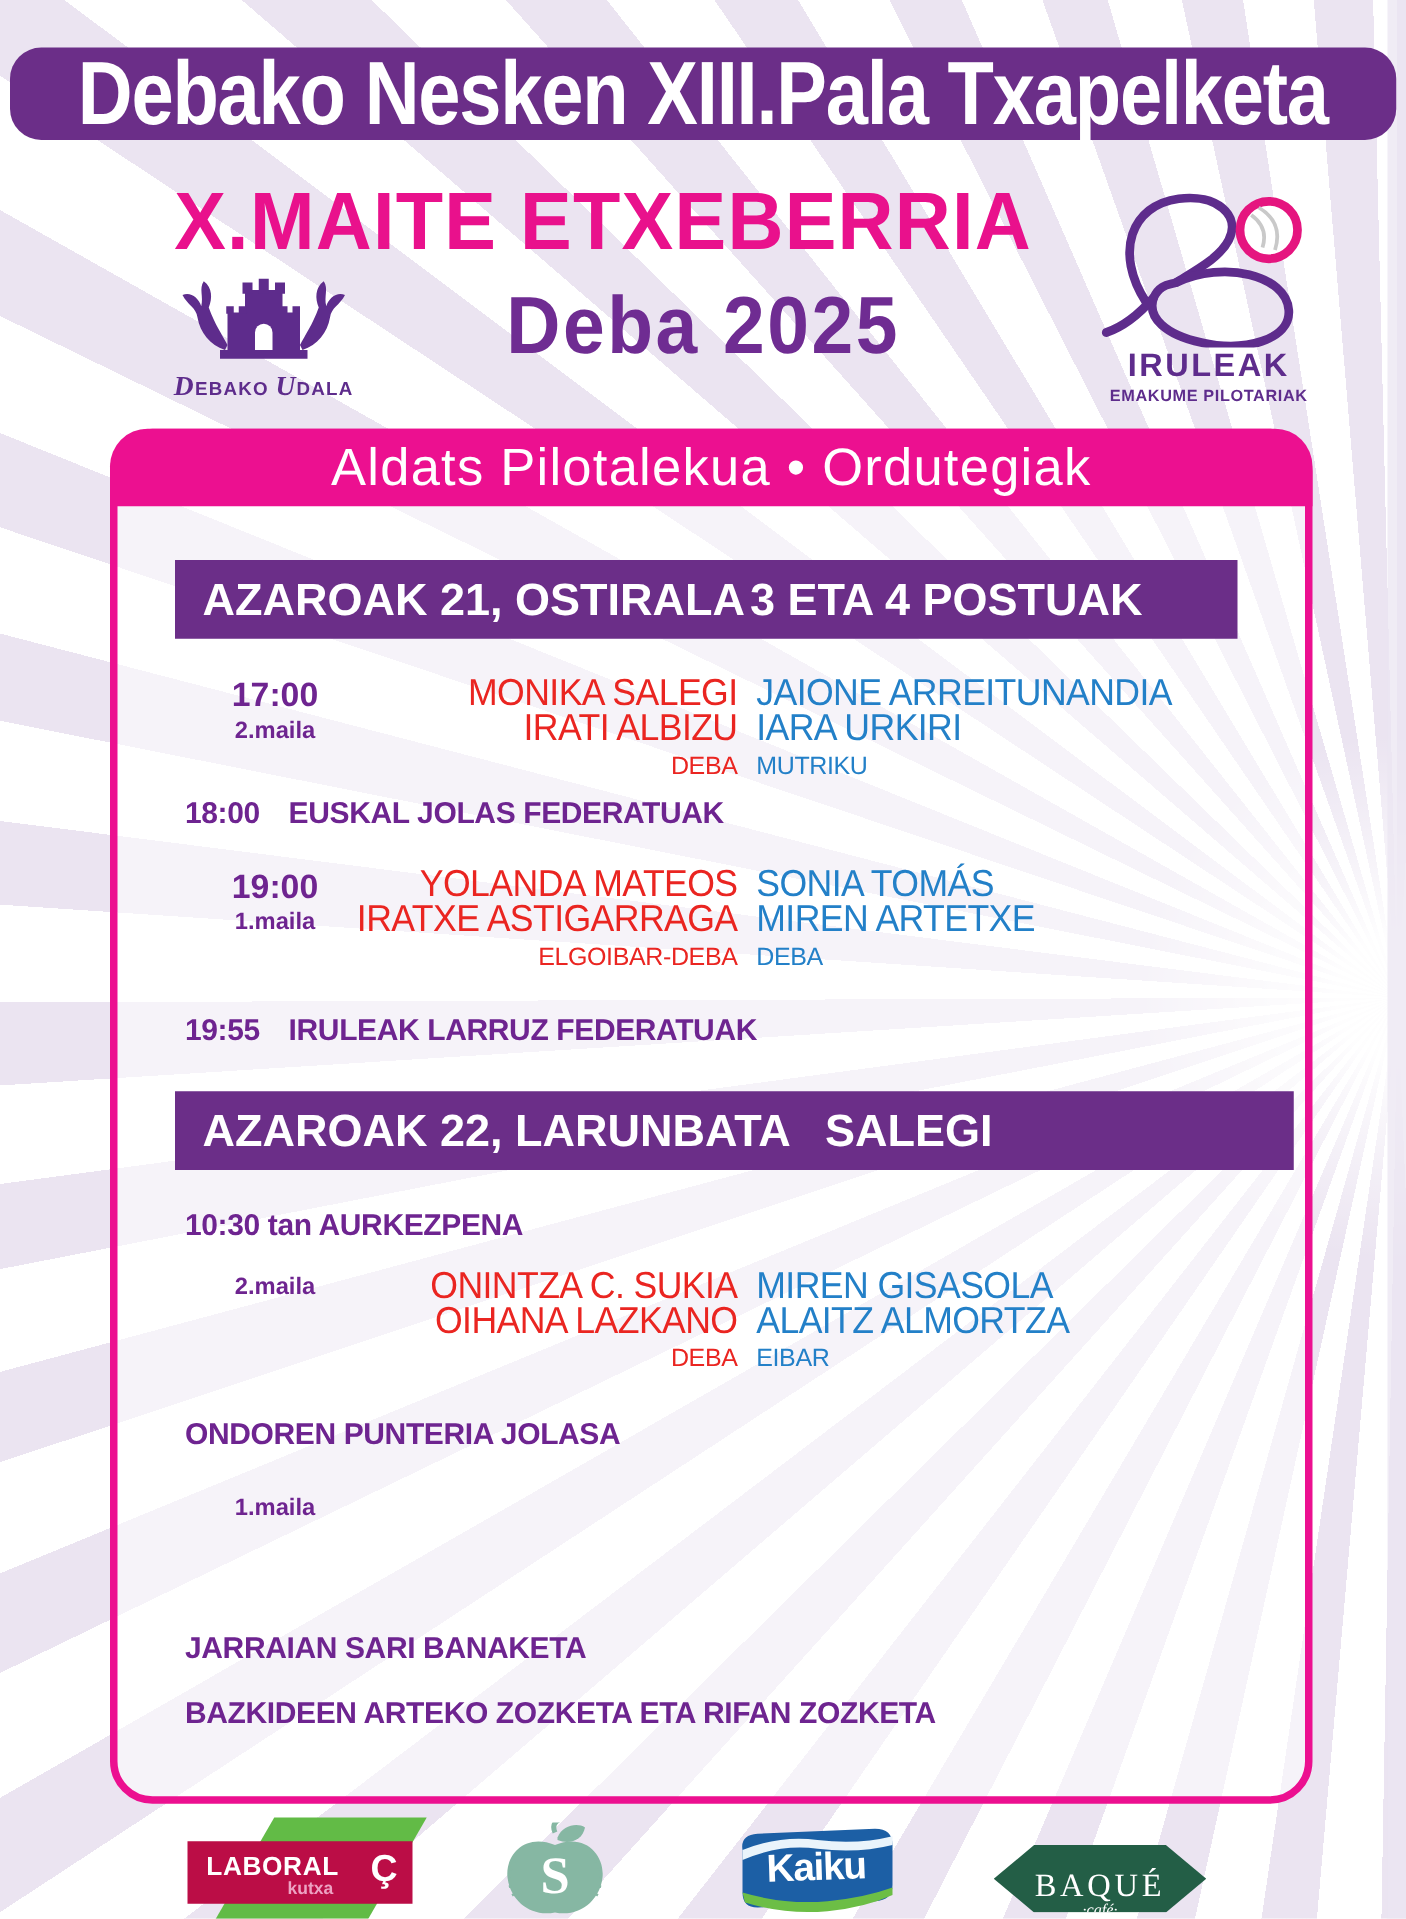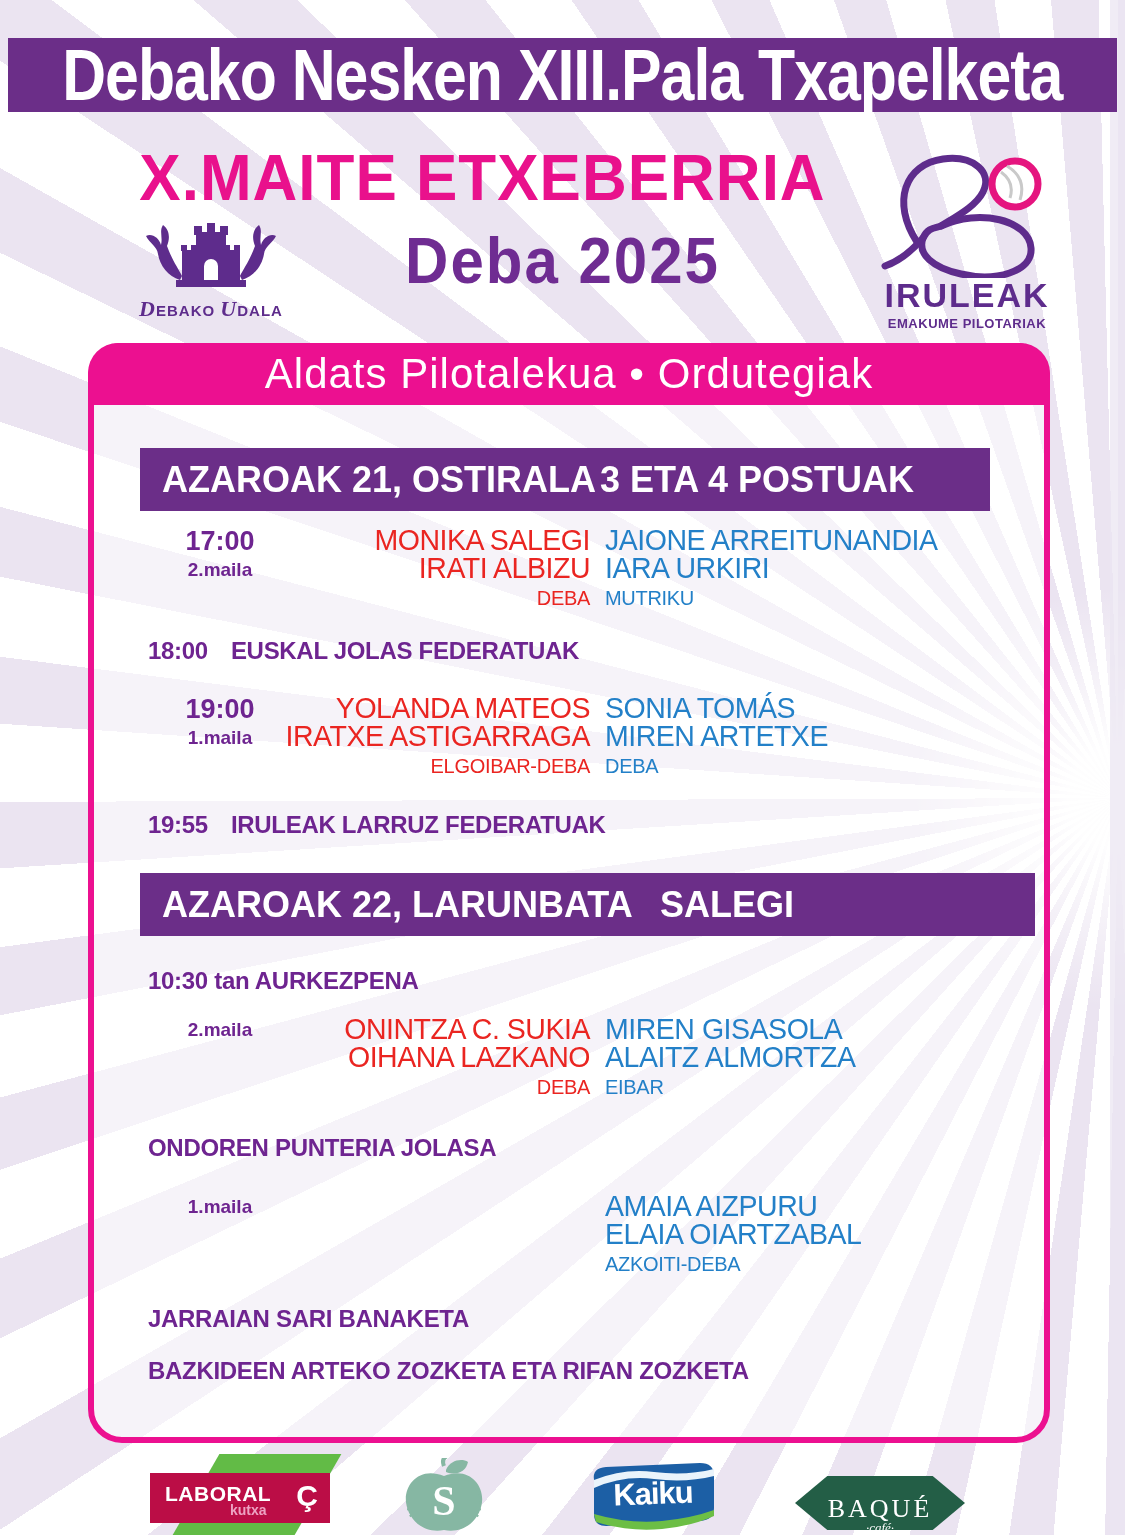--- a/index.html
+++ b/index.html
@@ -7,55 +7,55 @@
     position:relative;width:1125px;height:1535px;overflow:hidden;
     font-family:"Liberation Sans",sans-serif;
     background:
       radial-gradient(circle at 1118px 798px, rgba(255,255,255,.95) 0 50px, rgba(255,255,255,0) 210px),
       repeating-conic-gradient(from 0deg at 1118px 798px, #EBE4F1 0deg 3.4deg, #FFFFFF 3.4deg 7.4deg);
   }
   .right-strip{position:absolute;right:0;top:0;width:15px;height:100%;background:rgba(235,230,241,.75);}
 
   
   .banner{position:absolute;left:8px;top:38px;width:1109px;height:74px;background:#6B2E88;
-    display:flex;align-items:center;justify-content:center;}
+    display:flex;align-items:center;justify-content:center;border-radius:25px;}
   .banner-text{color:#fff;font-weight:bold;font-size:62px;letter-spacing:-1px;white-space:nowrap;
     display:inline-block;transform:scale(.98,1.16);}
   .event-title{position:absolute;left:0;top:142px;width:965px;text-align:center;}
   .event-title span{color:#E9118C;font-weight:bold;font-size:62px;letter-spacing:1px;white-space:nowrap;
     display:inline-block;transform:scaleY(1.05);}
   .event-sub{position:absolute;left:0;top:226px;width:1125px;text-align:center;}
   .event-sub span{color:#6F2C92;font-weight:bold;font-size:60px;letter-spacing:2px;display:inline-block;transform:scaleY(1.08);}
 
   
   .udala{position:absolute;left:126px;top:218px;width:170px;height:108px;text-align:center;}
   .udala svg{display:block;margin:0 auto;}
   .udala-caption{color:#5E2C8C;font-size:15px;font-weight:bold;letter-spacing:1px;margin-top:0;}
   .udala-caption .big{font-family:"Liberation Serif",serif;font-style:italic;font-size:22px;font-weight:bold;}
 
   
   .iruleak{position:absolute;left:872px;top:150px;width:190px;height:180px;text-align:center;}
-  .iruleak-name{color:#5E2C8C;font-weight:bold;font-size:34px;letter-spacing:2px;margin-top:-6px;}
+  .iruleak-name{color:#5E2C8C;font-weight:bold;font-size:26px;letter-spacing:2px;margin-top:-6px;}
   .iruleak-sub{color:#5E2C8C;font-weight:bold;font-size:13px;letter-spacing:.5px;margin-top:1px;}
 
   
   .card{position:absolute;left:88px;top:343px;width:962px;height:1100px;box-sizing:border-box;
     border:6px solid #EC1090;border-radius:34px;background:rgba(255,255,255,.55);}
   .card-head{position:absolute;top:-6px;left:-6px;width:962px;height:62px;background:#EC1090;
     border-radius:30px 30px 0 0;display:flex;align-items:center;justify-content:center;}
   .card-head span{color:#fff;font-size:42px;font-weight:300;letter-spacing:1px;}
 
   .daybar{position:absolute;left:46px;width:850px;height:63px;background:#6B2E88;}
   .daybar .d-title{position:absolute;left:22px;top:0;line-height:63px;color:#ffffff;font-weight:bold;font-size:36px;letter-spacing:0;}
   .daybar .d-stage{position:absolute;top:0;line-height:63px;color:#fff;font-weight:bold;font-size:36px;}
   .daybar.b1{top:99px;} .daybar.b1 .d-stage{left:460px;}
   .daybar.b2{top:524px;padding-left:45px;} .daybar.b2 .d-stage{left:520px;}
 
   .match{position:absolute;left:0;width:100%;height:92px;}
-  .m1{top:177px;} .m2{top:345px;} .m3{top:666px;} .m4{top:843px;}
+  .m1{top:192px;} .m2{top:345px;} .m3{top:666px;} .m4{top:843px;}
   .mt-time{position:absolute;left:60px;width:132px;text-align:center;color:#6E2490;font-weight:bold;font-size:27px;top:0;}
   .mt-level{position:absolute;left:60px;width:132px;text-align:center;color:#6E2490;font-weight:bold;font-size:19px;top:33px;}
   .mt-level.solo{top:4px;}
   .red-col{position:absolute;left:140px;width:356px;text-align:right;color:#EA2521;}
   .blue-col{position:absolute;left:511px;width:410px;text-align:left;color:#2380C8;}
   .nm{display:block;font-size:30px;line-height:28px;letter-spacing:-.5px;white-space:nowrap;transform:scaleX(.95);}
   .red-col .nm{transform-origin:100% 50%;}
   .blue-col .nm{transform-origin:0 50%;}
   .town{display:block;font-size:20px;line-height:20px;margin-top:6px;letter-spacing:-.3px;}
 
@@ -213,25 +213,20 @@
         <span class="town">EIBAR</span>
       </div>
     </div>
 
     <div class="note n4">
       <span>ONDOREN PUNTERIA JOLASA</span>
     </div>
 
     <div class="match m4">
       <span class="mt-level solo">1.maila</span>
-      <div class="blue-col">
-        <span class="nm">AMAIA AIZPURU</span>
-        <span class="nm">ELAIA OIARTZABAL</span>
-        <span class="town">AZKOITI-DEBA</span>
-      </div>
     </div>
 
     <div class="note n5">
       <span>JARRAIAN SARI BANAKETA</span>
     </div>
     <div class="note n6">
       <span>BAZKIDEEN ARTEKO ZOZKETA ETA RIFAN ZOZKETA</span>
     </div>
   </div>
 

